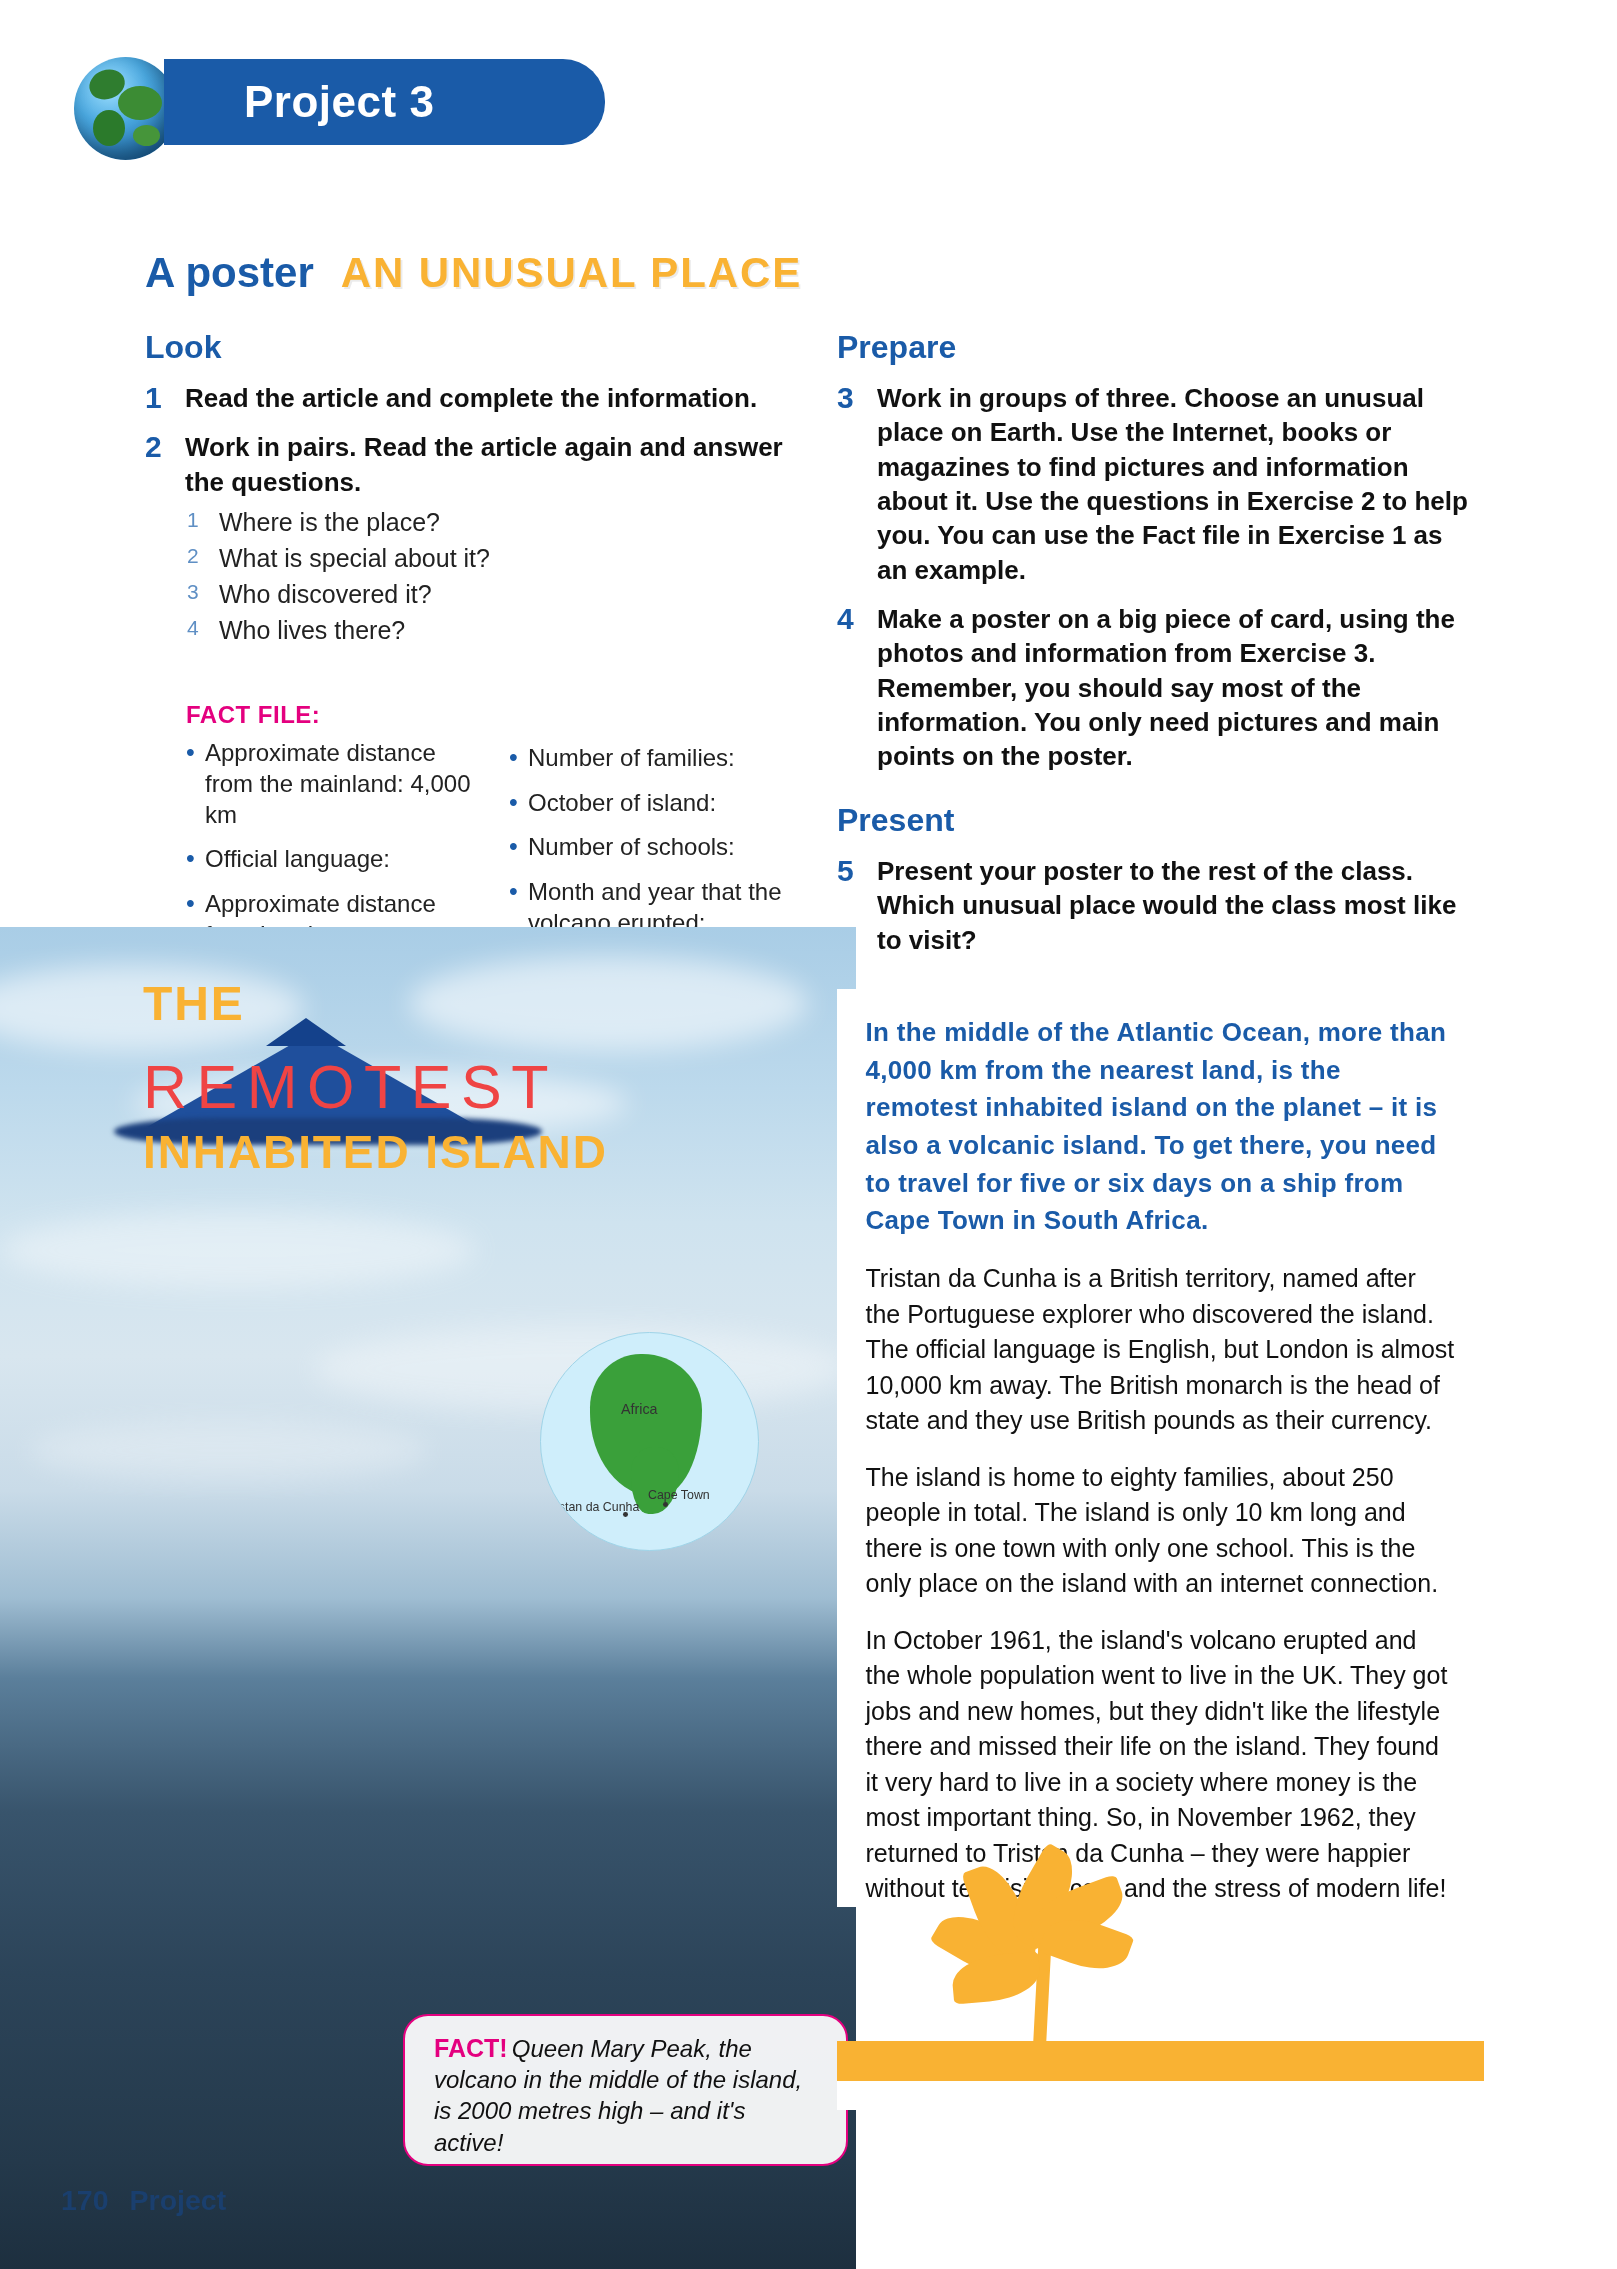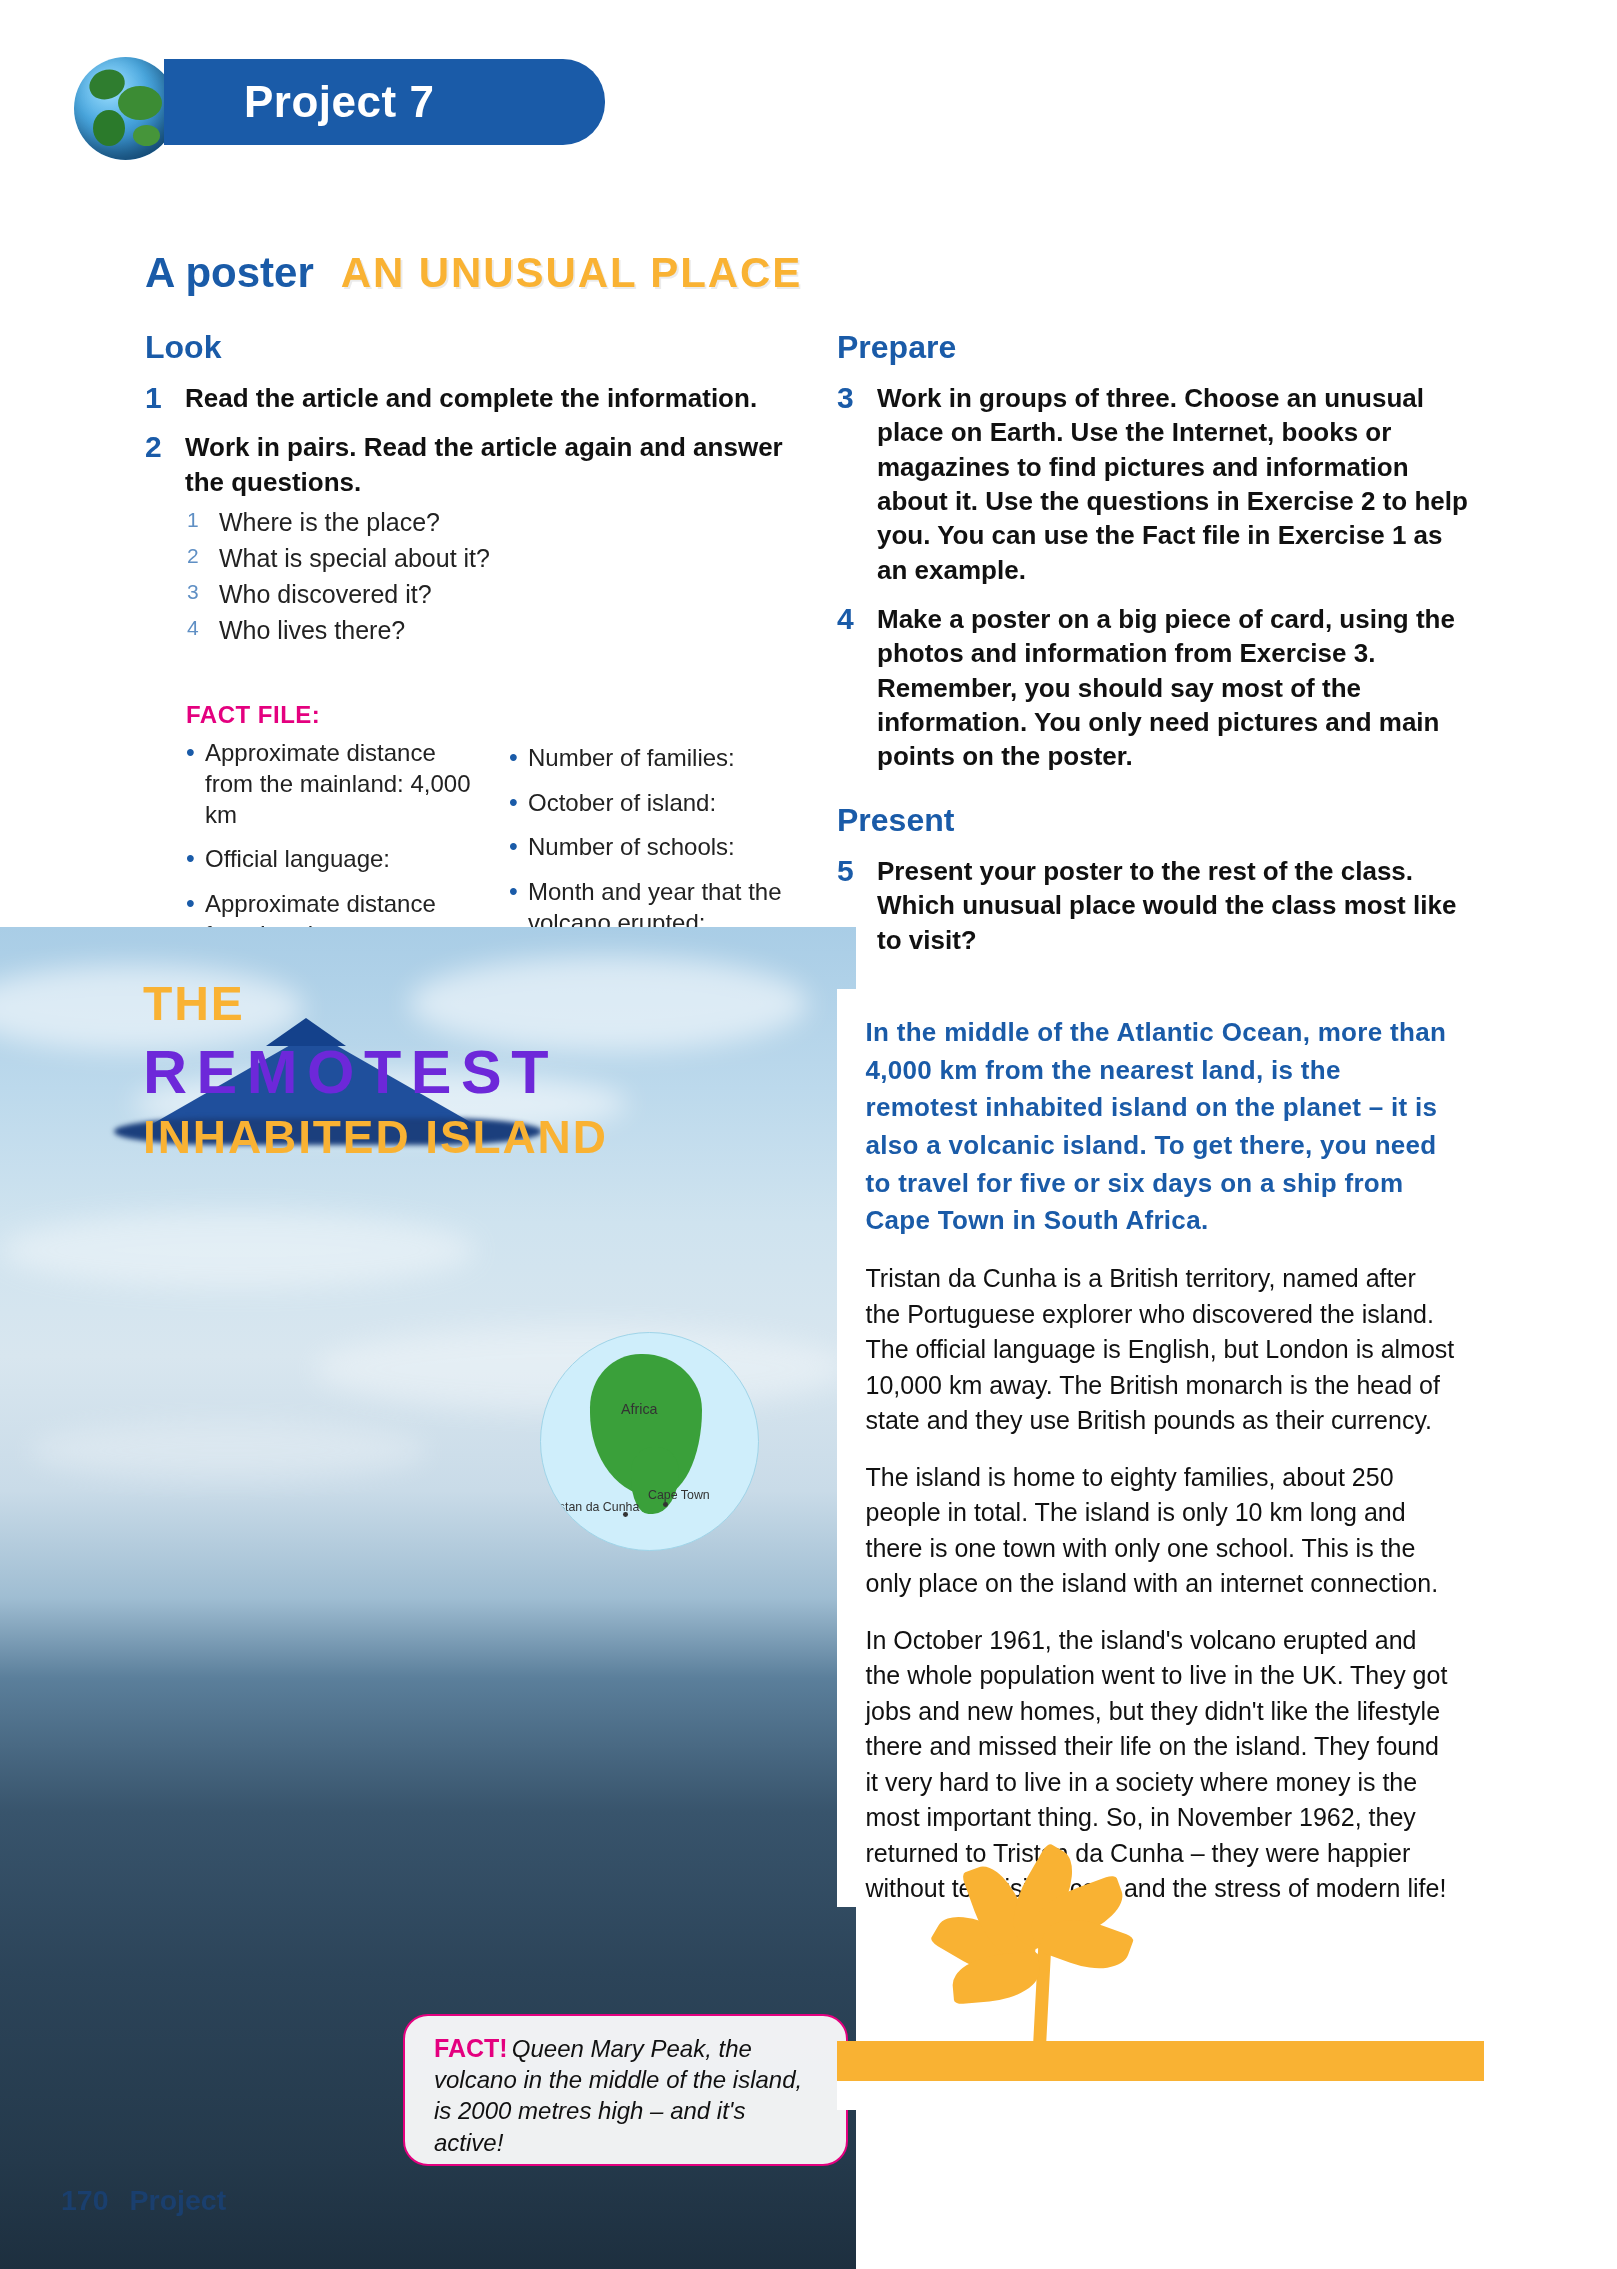--- a/index.html
+++ b/index.html
@@ -229,26 +229,26 @@
     width: 685px;
   }
   .hl-the {
     color: #f9b233;
     font-size: 48px;
     font-weight: bold;
     letter-spacing: 1.9px;
     line-height: 1;
   }
   .hl-remotest {
-    color: #6d28d9;
+    color: #ef4444;
     font-size: 61px;
-    font-weight: bold;
+    font-weight: normal;
     letter-spacing: 9.5px;
     line-height: 1.2;
-    margin-top: 8px;
+    margin-top: 23px;
   }
   .hl-inhabited {
     color: #f9b233;
     font-size: 46px;
     font-weight: bold;
     letter-spacing: 1.9px;
     line-height: 1.05;
     margin-top: 3.8px;
   }
   .hl-last {
@@ -427,21 +427,21 @@
 <body>
 
 <div class="header">
   <div class="globe-icon">
     <div class="land l1"></div>
     <div class="land l2"></div>
     <div class="land l3"></div>
     <div class="land l4"></div>
   </div>
   <div class="project-tab">
-    <span>Project 7</span>
+    <span>Project 3</span>
   </div>
 </div>
 
 <div class="title-row">
   <span class="title-a-poster">A poster</span>
   <span class="title-unusual">AN UNUSUAL PLACE</span>
 </div>
 
 <div class="left-col">
   <div class="col-heading">Look</div>

